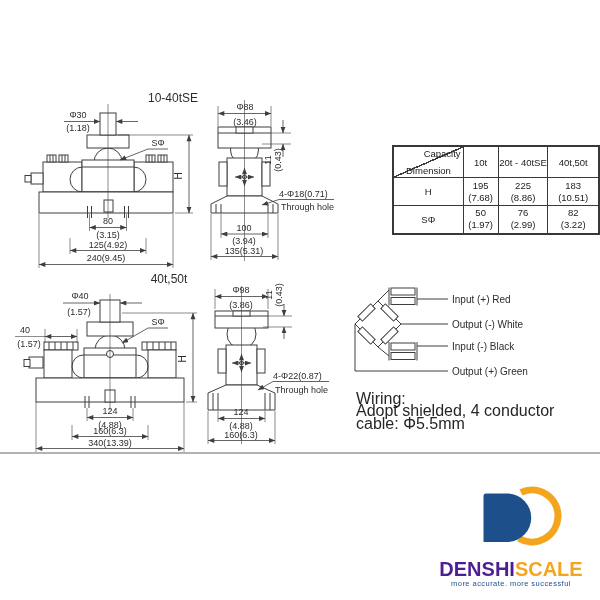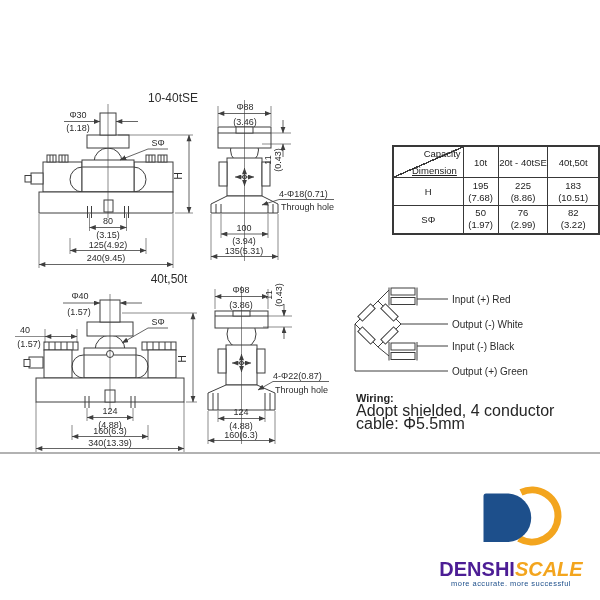--- a/index.html
+++ b/index.html
@@ -14,33 +14,33 @@
   .dim{stroke:#3e3e3e;stroke-width:0.8;fill:none;}
   
   .spec-table{position:absolute;left:348px;top:145px;border-collapse:collapse;
               table-layout:fixed;background:#fff;margin-left:44px;}
   .spec-table td{border:1.5px solid #383838;text-align:center;vertical-align:middle;
                  font-size:9.5px;color:#222;padding:0;}
   .spec-table{border:2px solid #383838;}
   .corner{position:relative;width:74px;height:30px;
           background:linear-gradient(to bottom right,#fff 48.7%,#3a3a3a 48.7%,#3a3a3a 51.3%,#fff 51.3%);}
   .corner .cap{position:absolute;top:1px;right:2px;}
-  .corner .dms{position:absolute;bottom:1px;left:18px;text-decoration:underline;}
+  .corner .dms{position:absolute;bottom:1px;left:12px;}
   .cell2 div{line-height:12px;}
   
   .notes{position:absolute;left:356px;top:392px;color:#262626;}
-  .notes .wt{font-weight:bold;font-size:11px;line-height:13px;}
+  .notes .wt{font-weight:normal;font-size:16px;line-height:13px;}
   .notes .nl{font-size:16px;line-height:12.5px;}
   
   .sep{position:absolute;left:0;top:452px;width:600px;height:2px;background:#b2b2b2;}
   
   .brand{position:absolute;left:420px;top:558px;width:182px;text-align:center;
          font-size:20px;font-weight:bold;letter-spacing:0px;white-space:nowrap;}
   .brand .b1{color:#4c1d95;}
-  .brand .b2{color:#f3a51e;font-weight:600;font-style:italic;}
+  .brand .b2{color:#f3a51e;font-weight:600;}
   .tagline{position:absolute;left:420px;top:579px;width:182px;text-align:center;
            font-size:7.5px;letter-spacing:0.45px;color:#1d4f8b;}
 </style>
 </head>
 <body>
 
 <div class="stage">
 
 <svg width="600" height="455" viewBox="0 0 600 455">
   <defs>

